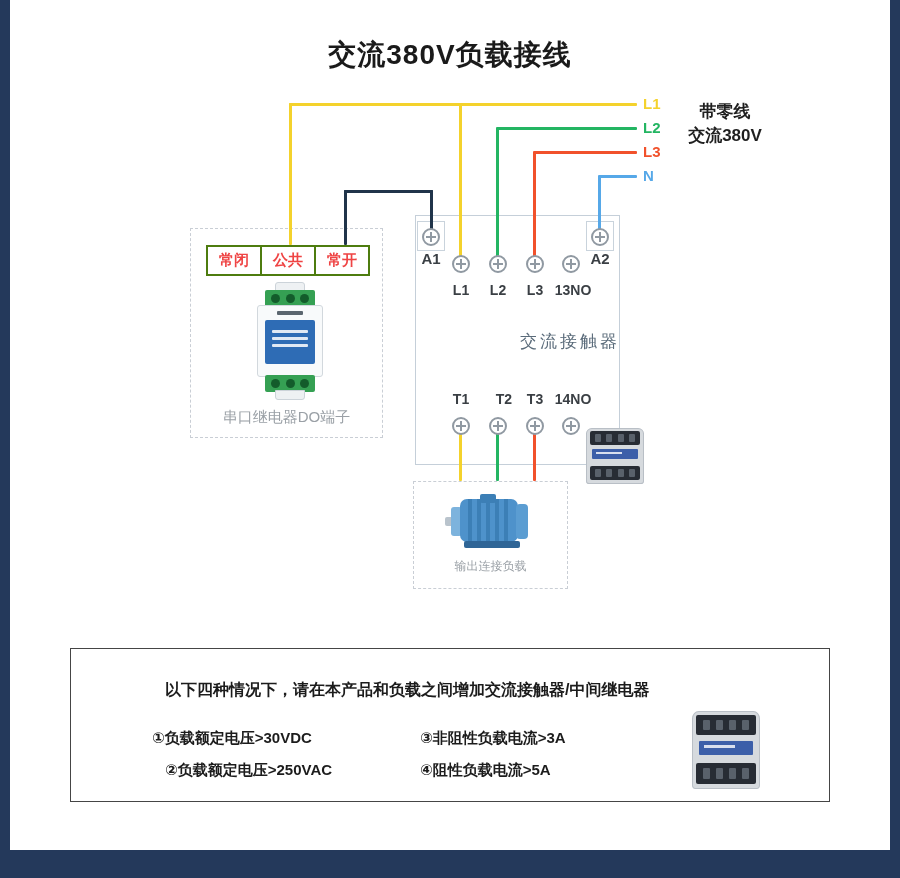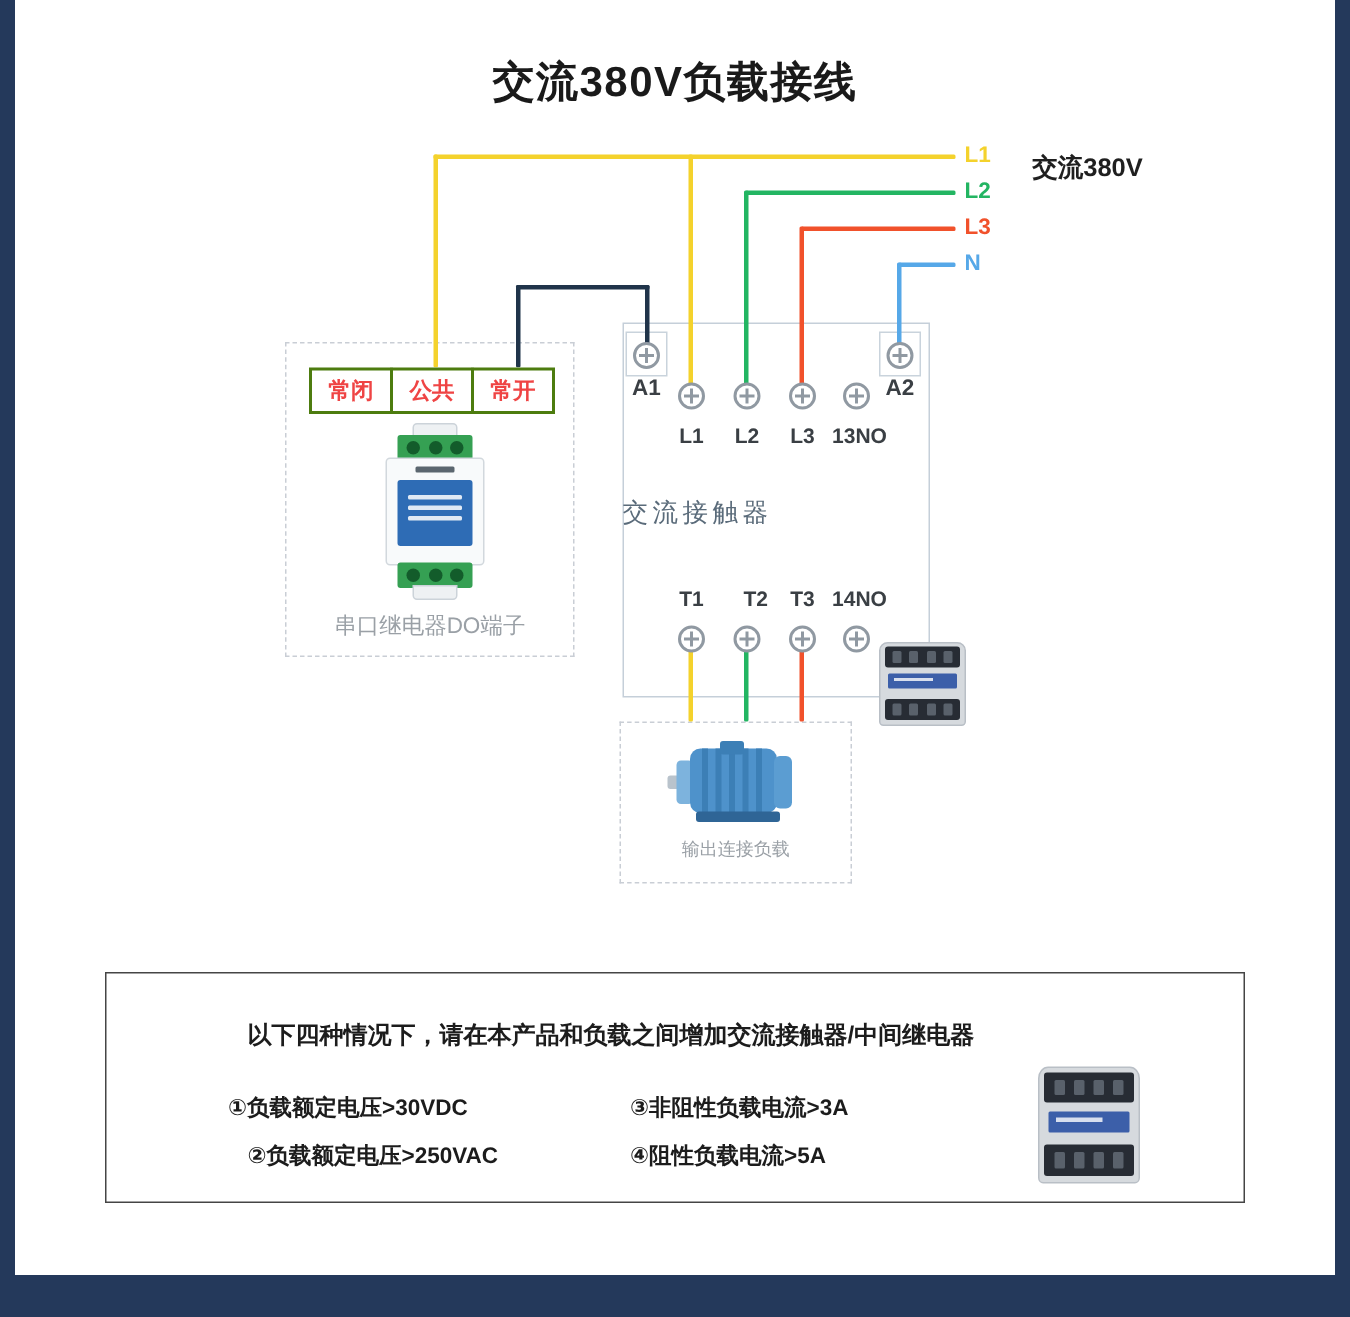--- a/index.html
+++ b/index.html
@@ -29,21 +29,21 @@
   .supply-note { position:absolute; text-align:center; font-size:17px; line-height:24px;
                  color:#1f1f1f; font-weight:600; }
 
   .do-table { position:absolute; display:flex; }
   .do-cell  { width:56px; height:31px; border:2px solid #4d7c0f; margin-left:-2px;
               display:flex; align-items:center; justify-content:center;
               font-size:15px; font-weight:600; color:#ef4444; background:#fff; }
   .do-cell:first-child { margin-left:0; }
 
   .tlabel { position:absolute; text-align:center; font-size:14px; font-weight:700; color:#3a3f44; }
-  .cname  { position:absolute; text-align:left; font-size:17px; letter-spacing:3px; color:#5a6b7a; }
+  .cname  { position:absolute; text-align:right; font-size:17px; letter-spacing:3px; color:#5a6b7a; }
   .caption{ position:absolute; text-align:center; color:#9aa0a6; }
 
   
   .relay-photo { position:absolute; }
   .rp-flange { position:absolute; left:50%; transform:translateX(-50%); width:30px; height:10px;
                background:#eef1f3; border:1px solid #ccd3d9; }
   .rp-flange-top { top:0; border-radius:3px 3px 0 0; }
   .rp-flange-bot { bottom:0; border-radius:0 0 3px 3px; }
   .rp-term { position:absolute; left:50%; transform:translateX(-50%); width:50px; height:17px;
              background:#35a053; border-radius:2px; display:flex; align-items:center;
@@ -114,20 +114,21 @@
   <div class="wire" style="left: 459px; top: 426px; width: 3px; height: 55px; background: rgb(244, 210, 44);"></div>
   <div class="wire" style="left: 496px; top: 426px; width: 3px; height: 55px; background: rgb(35, 181, 98);"></div>
   <div class="wire" style="left: 533px; top: 426px; width: 3px; height: 55px; background: rgb(241, 81, 43);"></div>
 
   <span class="wlabel" style="left: 643px; top: 95px; color: rgb(244, 210, 44);">L1</span>
   <span class="wlabel" style="left: 643px; top: 119px; color: rgb(35, 181, 98);">L2</span>
   <span class="wlabel" style="left: 643px; top: 143px; color: rgb(241, 81, 43);">L3</span>
   <span class="wlabel" style="left: 643px; top: 167px; color: rgb(86, 168, 232);">N</span>
 
   <div class="supply-note" style="left:655px;top:100px;width:140px;">
+    <div>带零线</div>
     <div>交流380V</div>
   </div>
 
   <div class="do-table" style="left:206px;top:245px;">
     <div class="do-cell">常闭</div>
     <div class="do-cell">公共</div>
     <div class="do-cell">常开</div>
   </div>
 
   <div class="relay-photo" style="left:257px;top:282px;width:66px;height:118px;">

